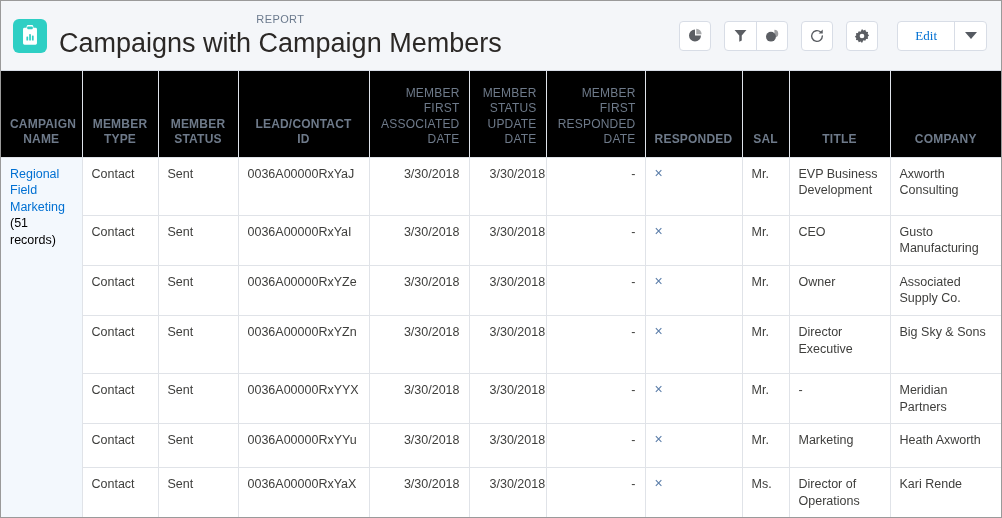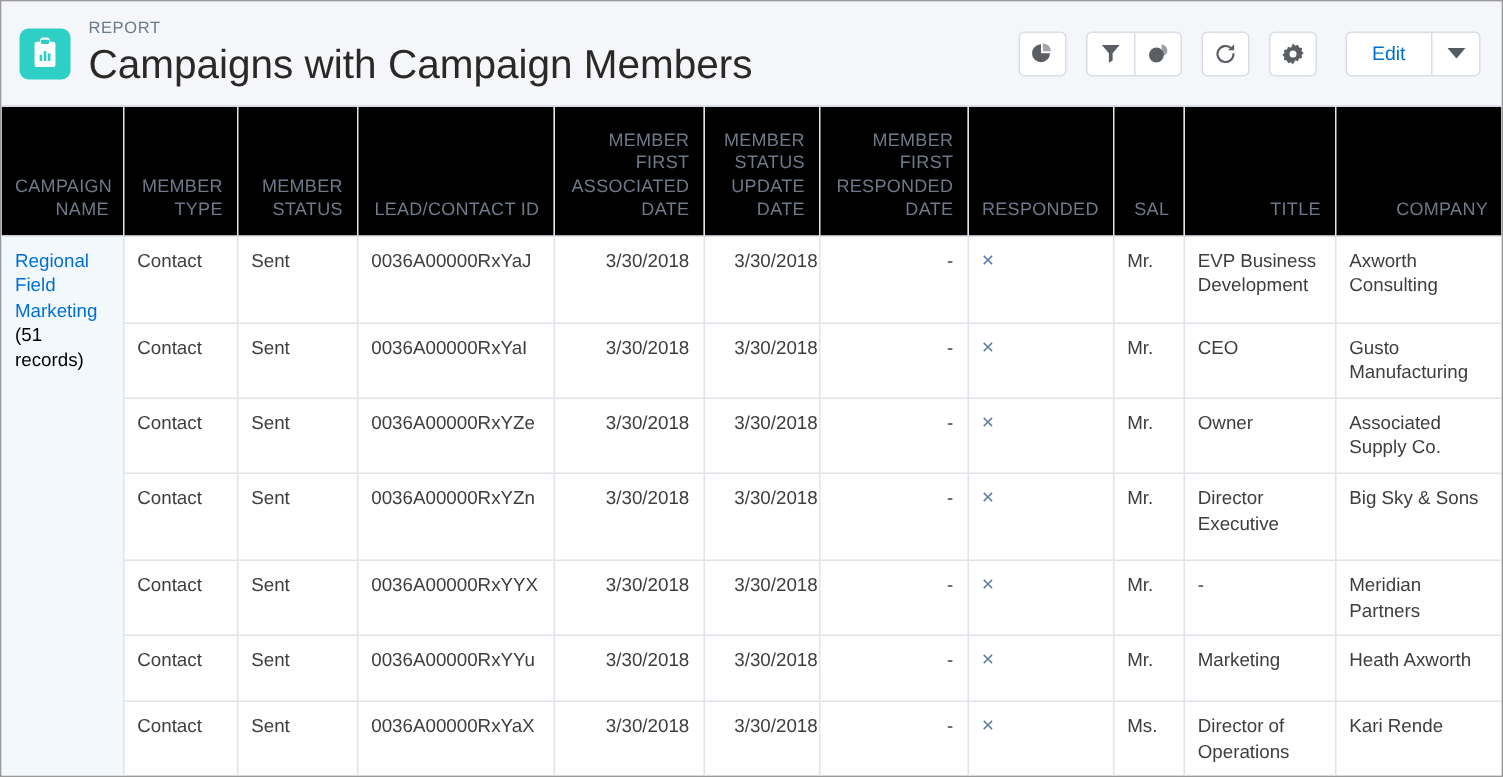--- a/index.html
+++ b/index.html
@@ -38,33 +38,35 @@
     margin-left: 12px;
     display: flex; flex-direction: column; justify-content: center;
     line-height: 1.05;
   }
   .eyebrow {
     font-size: 11px;
     letter-spacing: 0.4px;
     color: #6b7a8d;
     font-weight: 400;
     margin-bottom: 3px;
+    text-align: center;
   }
   .maintitle {
     font-size: 27px;
     color: #2b2826;
     font-weight: 400;
     white-space: nowrap;
   }
 
   .actions {
     margin-left: auto;
     display: flex;
     gap: 13px;
     padding-right: 2px;
+    font-family: Liberation Serif, serif;
   }
   .btn {
     height: 30px;
     min-width: 32px;
     background: #ffffff;
     border: 1px solid #d8dde6;
     border-radius: 4px;
     display: flex; align-items: center; justify-content: center;
     cursor: pointer;
   }
@@ -128,21 +130,21 @@
     font-size: 12px;
     letter-spacing: 0.2px;
     vertical-align: bottom;
     padding: 8px 9px 9px 9px;
     border-right: 1px solid #dfe3ea;
     height: 86px;
     line-height: 1.28;
   }
   table.report thead th.lastcol { border-right: none; }
   table.report thead th.numh { text-align: right; }
-  table.report thead th.texth { text-align: right; }
+  table.report thead th.texth { text-align: center; font-weight: bold; }
 
   table.report tbody td {
     border-top: 1px solid #e0e3e8;
     border-right: 1px solid #e0e3e8;
     padding: 8px 9px;
     vertical-align: top;
     line-height: 1.33;
     color: #3e3e3c;
   }
   table.report tbody td.lastcol { border-right: none; }

